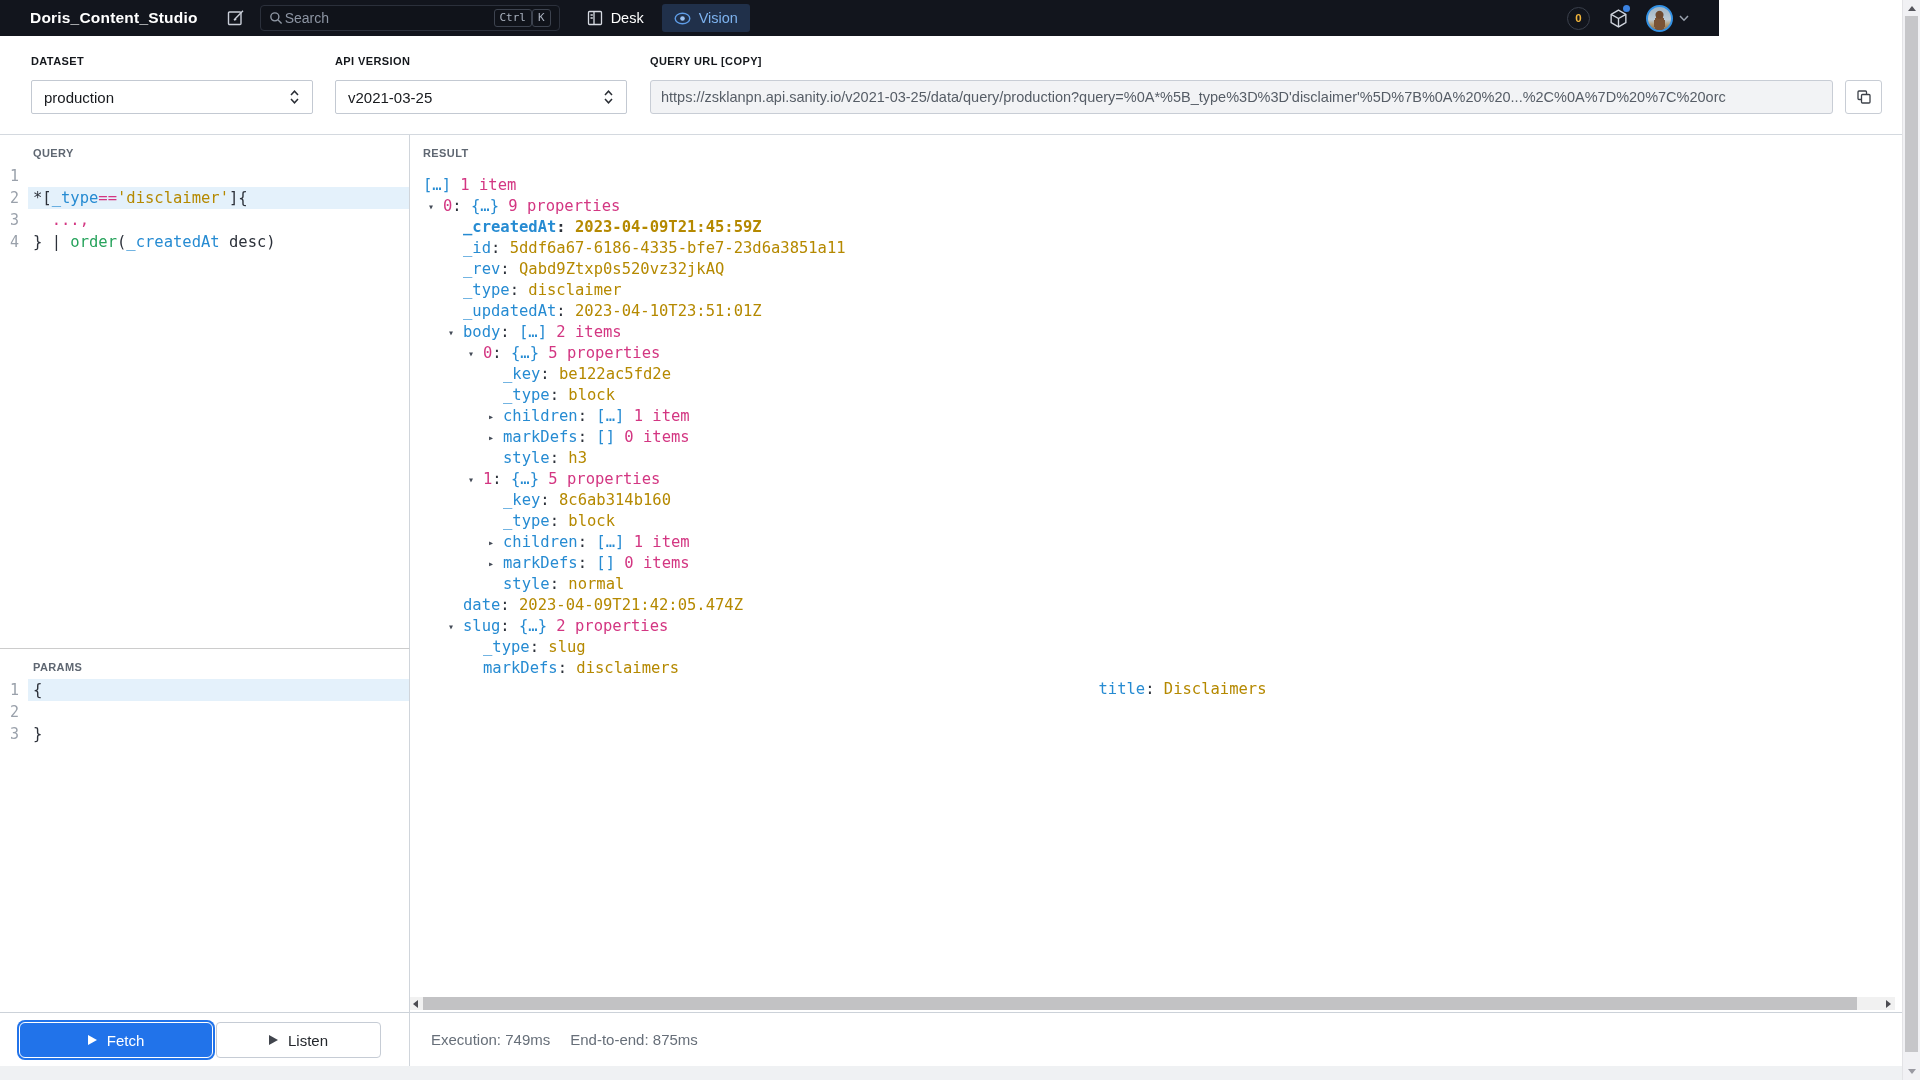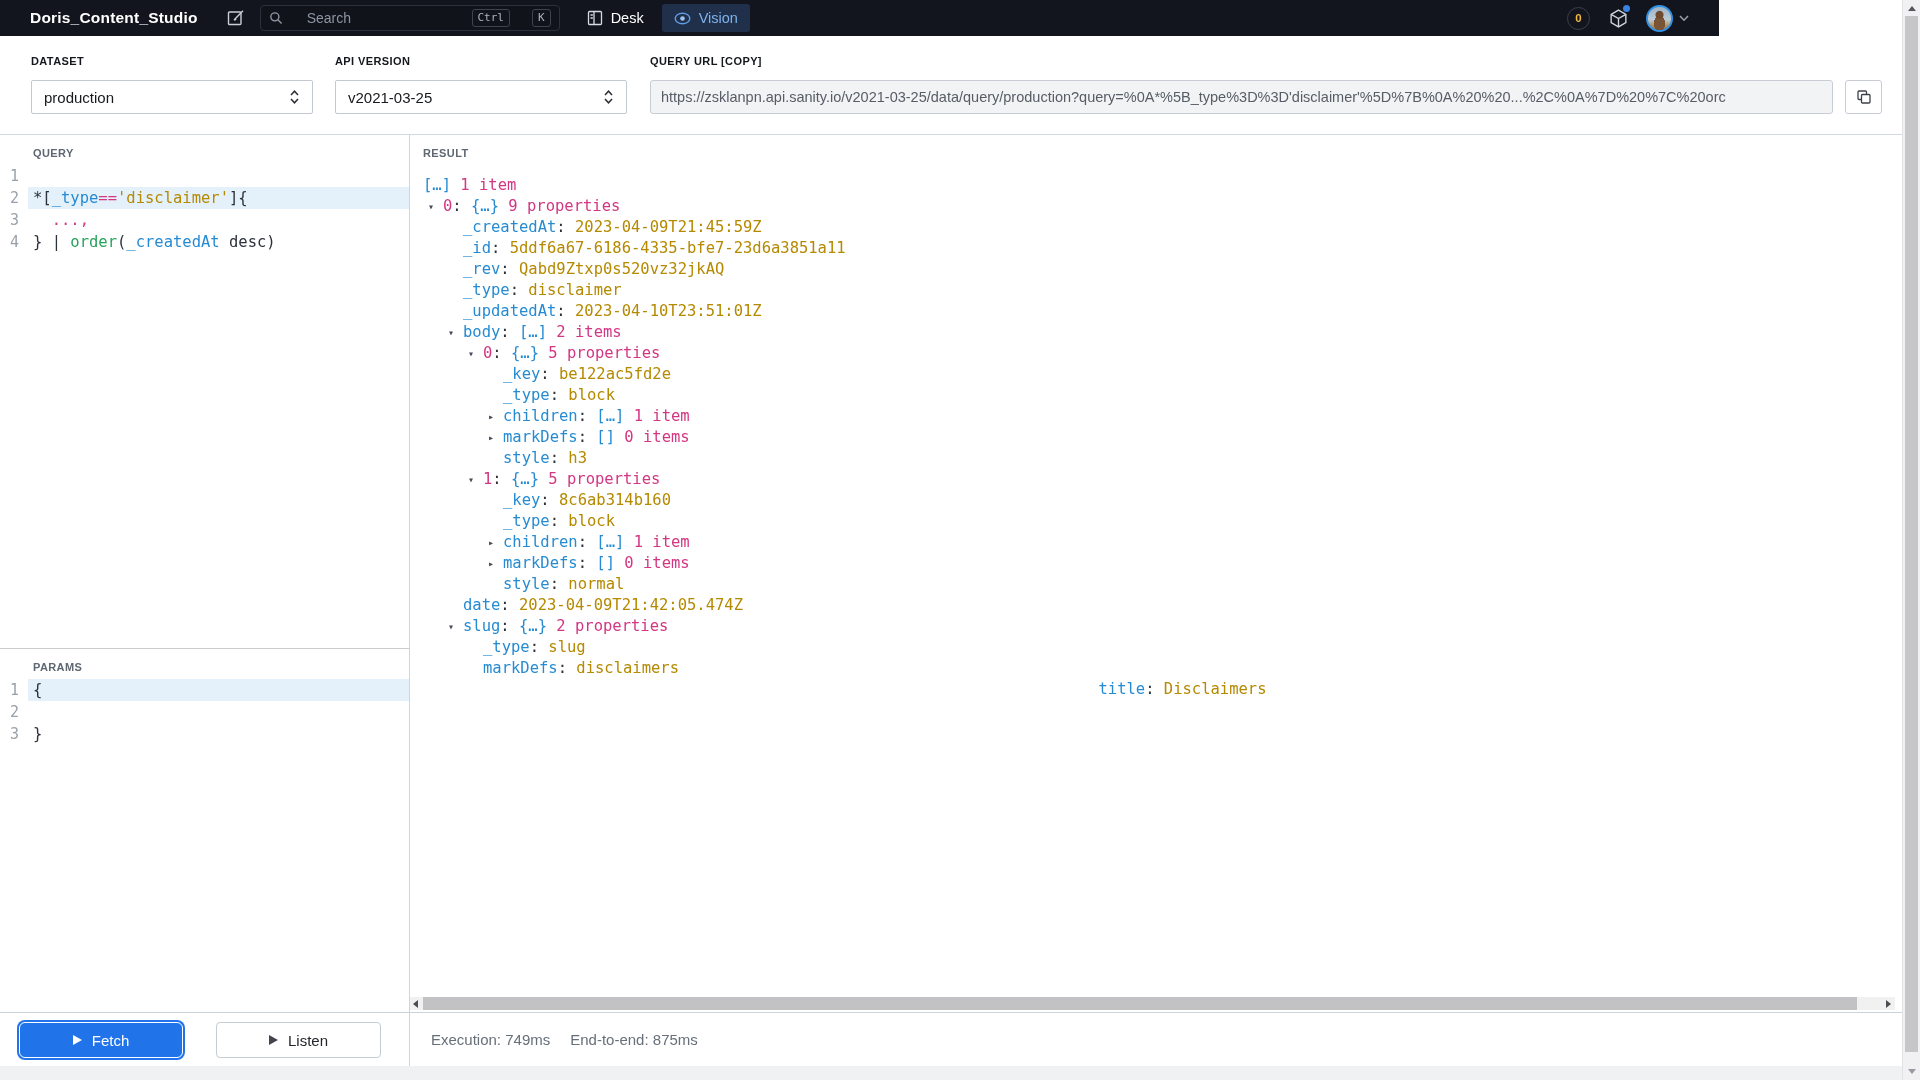--- a/index.html
+++ b/index.html
@@ -5,21 +5,21 @@
   html,body{margin:0;padding:0}
   body{width:1920px;height:1080px;position:relative;overflow:hidden;background:#fff;
        font-family:"Liberation Sans","DejaVu Sans",sans-serif;}
   
   .header{position:absolute;left:0;top:0;width:1719px;height:36px;background:#12151d;
           display:flex;align-items:center;box-sizing:border-box;}
   .title{margin-left:30px;color:#fff;font-weight:bold;font-size:15.5px;letter-spacing:.2px;white-space:nowrap}
   .icon-btn{background:none;border:0;padding:0;display:flex;align-items:center;justify-content:center;cursor:pointer}
   .compose-btn{margin-left:26px;width:24px;height:24px}
   .search-box{margin-left:12px;width:300px;height:26px;border:1px solid #2b303b;border-radius:4px;
-              background:#10131a;display:flex;align-items:center;padding:0 8px;gap:22px;box-sizing:border-box}
+              background:#10131a;display:flex;align-items:center;padding:0 8px;gap:0;box-sizing:border-box}
   .search-box input{flex:1;background:transparent;border:0;outline:none;color:#dfe3ea;font-size:14px;min-width:0}
   .search-box input::placeholder{color:#8d95a3}
   .kbd{border:1px solid #3d434f;border-radius:3px;color:#aab2bf;font-family:"DejaVu Sans Mono",monospace;
        font-size:11px;padding:0 5px;line-height:16px}
   .tab{display:flex;align-items:center;gap:8px;height:28px;padding:0 12px;border-radius:3px;
        color:#fff;font-size:14.5px;cursor:pointer;background:none;border:0}
   .tab-desk{margin-left:15px}
   .tab-vision{margin-left:6px;background:#20304a;color:#7db2ee}
   .header-right{margin-left:auto;margin-right:30px;display:flex;align-items:center;gap:17px}
   .badge{width:23px;height:23px;border-radius:50%;border:1px solid #3a404c;color:#f3b63c;
@@ -74,21 +74,21 @@
   .h-right{right:4px;top:3px;border-top:4px solid transparent;border-bottom:4px solid transparent;border-left:5px solid #4c4c52}
   .vscroll{position:absolute;right:0;top:0;width:18px;height:1080px;background:#f1f1f4;
            border-left:1px solid #e3e3e6;box-sizing:border-box}
   .v-thumb{position:absolute;left:2px;top:16px;width:13px;height:1036px;background:#c6c6c9}
   .v-up{left:5px;top:6px;border-left:4px solid transparent;border-right:4px solid transparent;border-bottom:5px solid #55555c}
   .v-down{left:5px;bottom:6px;border-left:4px solid transparent;border-right:4px solid transparent;border-top:5px solid #9a9aa2}
   
   .left-footer{position:absolute;left:0;top:1012px;width:410px;height:54px;background:#fff;
                border-top:1px solid #ccd2d9;border-right:1px solid #d0d5db;box-sizing:border-box}
   .btn{display:flex;align-items:center;justify-content:center;gap:10px;font-size:15px;cursor:pointer;box-sizing:border-box}
-  .btn-fetch{position:absolute;left:19px;top:9px;width:164px;height:36px;background:#2173ea;color:#fff;
+  .btn-fetch{position:absolute;left:19px;top:9px;width:194px;height:36px;background:#2173ea;color:#fff;
              border:1px solid #fff;border-radius:6px;box-shadow:0 0 0 2px #2173ea}
   .btn-listen{position:absolute;left:216px;top:9px;width:165px;height:36px;background:#fff;color:#23262b;
               border:1px solid #c6ccd5;border-radius:4px}
   .play{width:0;height:0;border-top:5.5px solid transparent;border-bottom:5.5px solid transparent;border-left:9px solid #fff}
   .play-dark{border-left-color:#41454d}
   .result-footer{position:absolute;left:410px;top:1012px;width:1492px;height:54px;background:#fff;
                  border-top:1px solid #ccd2d9;box-sizing:border-box;display:flex;align-items:center;
                  gap:20px;padding-left:21px;color:#676f79;font-size:15px}
   .bottom-strip{position:absolute;left:0;top:1066px;width:1920px;height:14px;background:#eff1f3}
 </style>
@@ -206,21 +206,21 @@
       <div class="code-row"><span class="ln">2</span><span class="code"></span></div>
       <div class="code-row"><span class="ln">3</span><span class="code"><span class="t-pln">}</span></span></div>
     </div>
 </div>
 
 <div class="result-pane">
   <div class="pane-label res-label">RESULT</div>
   <div id="result-lines">
       <div class="res-row" style="padding-left: 13px;"><span class="t-brk">[…]</span><span class="t-cnt"> 1 item</span></div>
       <div class="res-row" style="padding-left: 33px;"><span class="arrow">▾</span><span class="t-idx">0</span><span class="t-pln">: </span><span class="t-brk">{…}</span><span class="t-cnt"> 9 properties</span></div>
-      <div class="res-row" style="padding-left: 53px;"><span class="t-key">_createdAt</span><span class="t-pln">: </span><span class="t-val">2023-04-09T21:45:59Z</span></div>
+      <div class="res-row" style="padding-left: 53px; font-weight: bold;"><span class="t-key">_createdAt</span><span class="t-pln">: </span><span class="t-val">2023-04-09T21:45:59Z</span></div>
       <div class="res-row" style="padding-left: 53px;"><span class="t-key">_id</span><span class="t-pln">: </span><span class="t-val">5ddf6a67-6186-4335-bfe7-23d6a3851a11</span></div>
       <div class="res-row" style="padding-left: 53px;"><span class="t-key">_rev</span><span class="t-pln">: </span><span class="t-val">Qabd9Ztxp0s520vz32jkAQ</span></div>
       <div class="res-row" style="padding-left: 53px;"><span class="t-key">_type</span><span class="t-pln">: </span><span class="t-val">disclaimer</span></div>
       <div class="res-row" style="padding-left: 53px;"><span class="t-key">_updatedAt</span><span class="t-pln">: </span><span class="t-val">2023-04-10T23:51:01Z</span></div>
       <div class="res-row" style="padding-left: 53px;"><span class="arrow">▾</span><span class="t-key">body</span><span class="t-pln">: </span><span class="t-brk">[…]</span><span class="t-cnt"> 2 items</span></div>
       <div class="res-row" style="padding-left: 73px;"><span class="arrow">▾</span><span class="t-idx">0</span><span class="t-pln">: </span><span class="t-brk">{…}</span><span class="t-cnt"> 5 properties</span></div>
       <div class="res-row" style="padding-left: 93px;"><span class="t-key">_key</span><span class="t-pln">: </span><span class="t-val">be122ac5fd2e</span></div>
       <div class="res-row" style="padding-left: 93px;"><span class="t-key">_type</span><span class="t-pln">: </span><span class="t-val">block</span></div>
       <div class="res-row" style="padding-left: 93px;"><span class="arrow">▸</span><span class="t-key">children</span><span class="t-pln">: </span><span class="t-brk">[…]</span><span class="t-cnt"> 1 item</span></div>
       <div class="res-row" style="padding-left: 93px;"><span class="arrow">▸</span><span class="t-key">markDefs</span><span class="t-pln">: </span><span class="t-brk">[]</span><span class="t-cnt"> 0 items</span></div>

